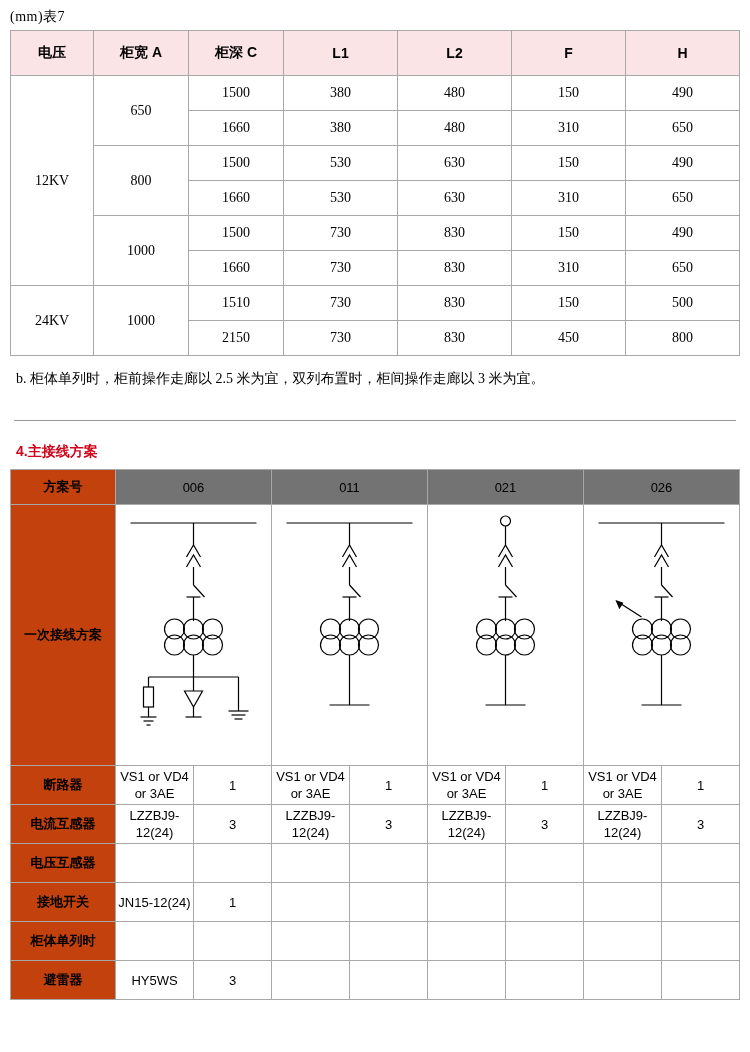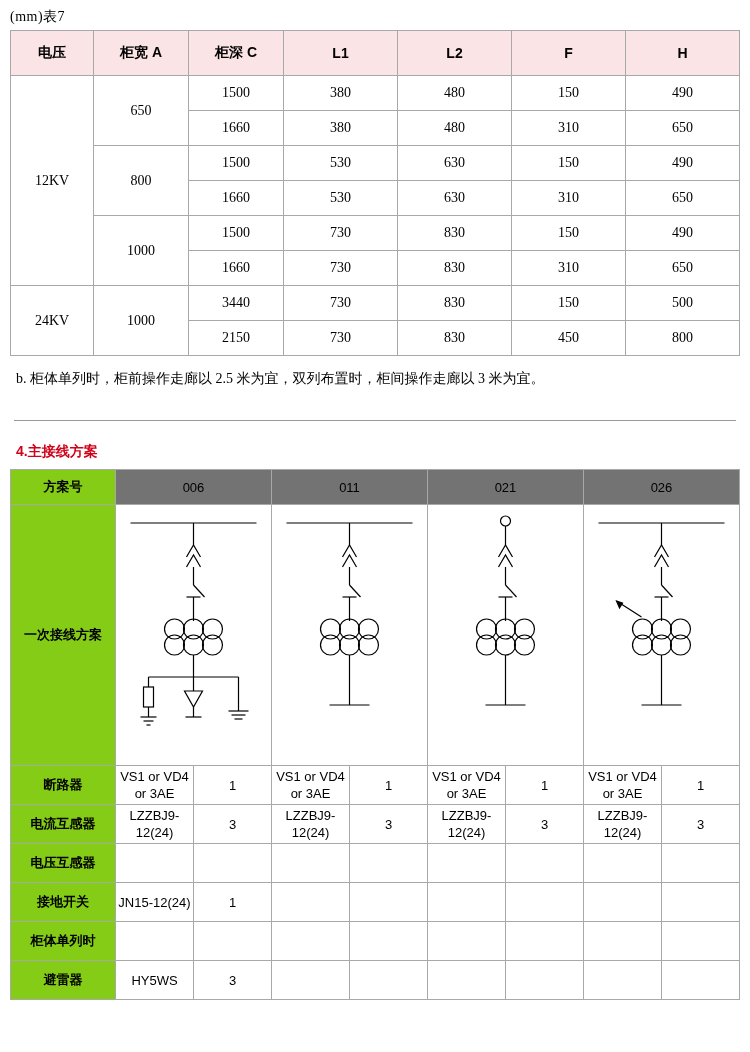--- a/index.html
+++ b/index.html
@@ -90,21 +90,21 @@
   }
   table.scheme td {
     border: 1px solid #a8a8a8;
     font-size: 13px;
     text-align: center;
     vertical-align: middle;
     padding: 0 2px;
     font-family: "Liberation Sans", sans-serif;
   }
   td.rowhdr {
-    background: #84cc16;
+    background: #c2410c;
     font-weight: bold;
     width: 100px;
     font-size: 13px;
     font-family: "Liberation Sans", sans-serif;
   }
   tr.hdr td {
     height: 34px;
     font-weight: bold;
   }
   tr.hdr td.num {
@@ -198,21 +198,21 @@
         <td>1660</td>
         <td>730</td>
         <td>830</td>
         <td>310</td>
         <td>650</td>
       </tr>
 
       <tr>
         <td class="voltcell" rowspan="2">24KV</td>
         <td class="widthcell" rowspan="2">1000</td>
-        <td>3440</td>
+        <td>1510</td>
         <td>730</td>
         <td>830</td>
         <td>150</td>
         <td>500</td>
       </tr>
       <tr>
         <td>2150</td>
         <td>730</td>
         <td>830</td>
         <td>450</td>

